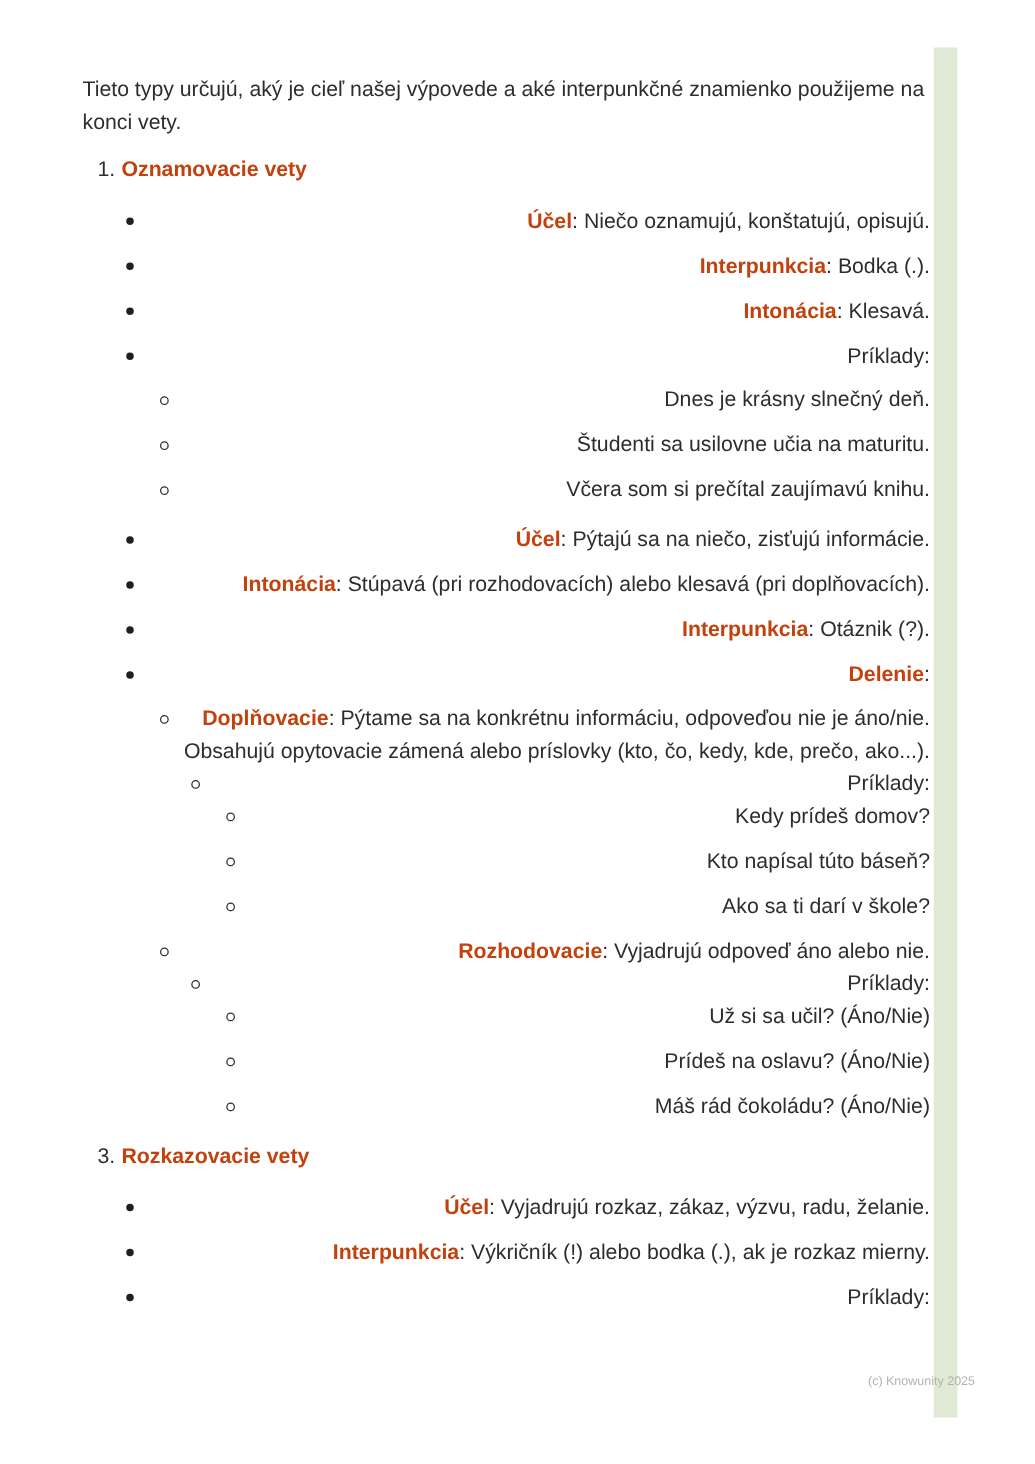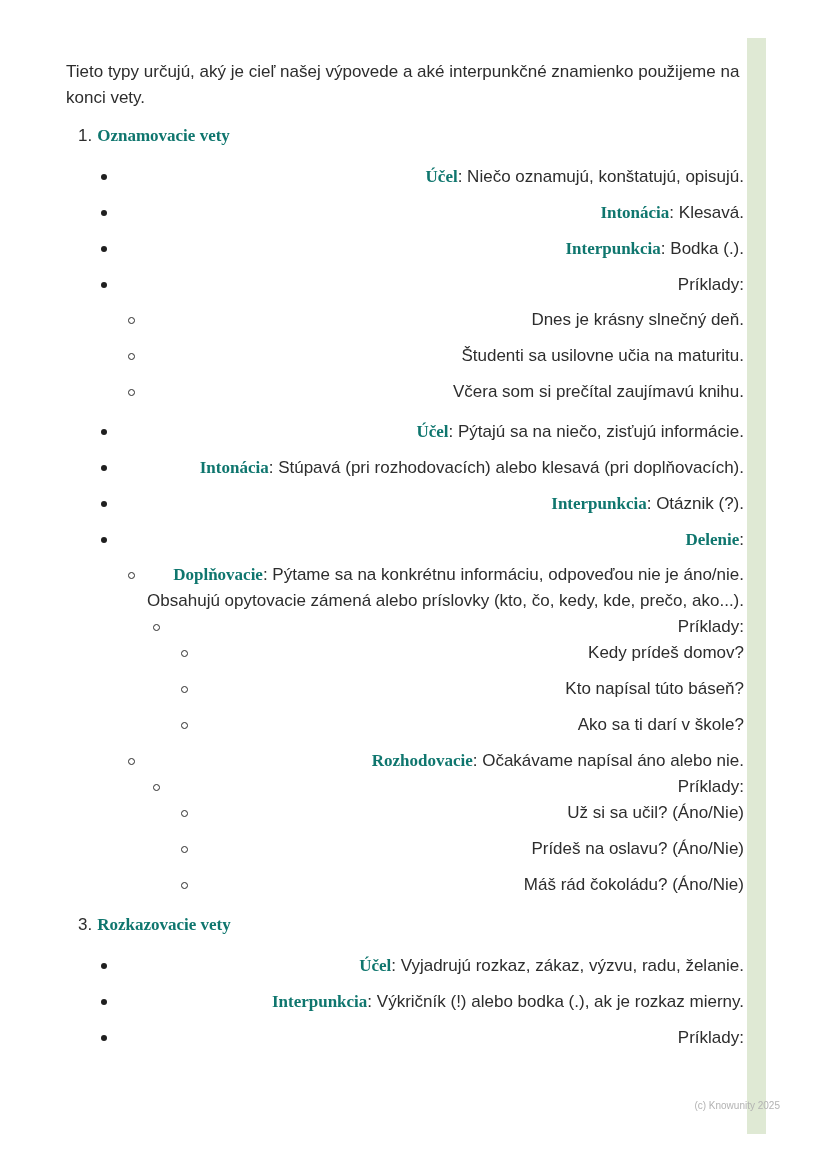--- a/index.html
+++ b/index.html
@@ -27,21 +27,21 @@
     font-size: 17px;
     line-height: 26px;
   }
   .intro { margin-bottom: 12px; }
 
   ol, ul { list-style: none; }
 
   .l1 > li { margin-bottom: 14px; }
   .sec-head { margin-left: 12px; margin-bottom: 15px; }
   .num { margin-right: 5px; }
-  .ttl, .b { font-weight: bold; color: #0f766e; font-family: Liberation Serif, serif; }
+  .ttl, .b { font-weight: bold; color: #c2410c; }
   .i { }
 
   .l2 { padding-left: 34px; text-align: right; }
   .l2 > li { margin-bottom: 10px; }
 
   li { position: relative; }
   .disc, .circ { padding-left: 20px; }
   .disc::before {
     content: "";
     position: absolute;
@@ -90,22 +90,22 @@
 
   <main class="content">
     <p class="intro">Tieto typy určujú, aký je cieľ našej výpovede a aké interpunkčné znamienko použijeme na konci vety.</p>
 
     <ol class="l1">
 
       <li>
         <div class="sec-head"><span class="num">1.</span><span class="ttl">Oznamovacie vety</span></div>
         <ul class="l2">
           <li class="disc"><span class="b">Účel</span><span>: Niečo oznamujú, konštatujú, opisujú.</span></li>
+          <li class="disc"><span class="b">Interpunkcia</span><span>: Bodka (.).</span></li>
           <li class="disc"><span class="b">Intonácia</span><span>: Klesavá.</span></li>
-          <li class="disc"><span class="b">Interpunkcia</span><span>: Bodka (.).</span></li>
           <li class="disc"><span class="i">Príklady</span><span>:</span>
             <ul class="l3">
               <li class="circ">Dnes je krásny slnečný deň.</li>
               <li class="circ">Študenti sa usilovne učia na maturitu.</li>
               <li class="circ">Včera som si prečítal zaujímavú knihu.</li>
             </ul>
           </li>
         </ul>
       </li>
 
@@ -122,21 +122,21 @@
                   <li class="circ"><span class="i">Príklady</span><span>:</span>
                     <ul class="l5">
                       <li class="circ">Kedy prídeš domov?</li>
                       <li class="circ">Kto napísal túto báseň?</li>
                       <li class="circ">Ako sa ti darí v škole?</li>
                     </ul>
                   </li>
                 </ul>
               </li>
 
-              <li class="circ rozho"><span class="b">Rozhodovacie</span><span>: Očakávame napísal </span><span class="i">áno</span><span> alebo </span><span class="i">nie</span><span>.</span>
+              <li class="circ rozho"><span class="b">Rozhodovacie</span><span>: Vyjadrujú odpoveď </span><span class="i">áno</span><span> alebo </span><span class="i">nie</span><span>.</span>
                 <ul class="l4">
                   <li class="circ"><span class="i">Príklady</span><span>:</span>
                     <ul class="l5">
                       <li class="circ">Už si sa učil? (Áno/Nie)</li>
                       <li class="circ">Prídeš na oslavu? (Áno/Nie)</li>
                       <li class="circ">Máš rád čokoládu? (Áno/Nie)</li>
                     </ul>
                   </li>
                 </ul>
               </li>

